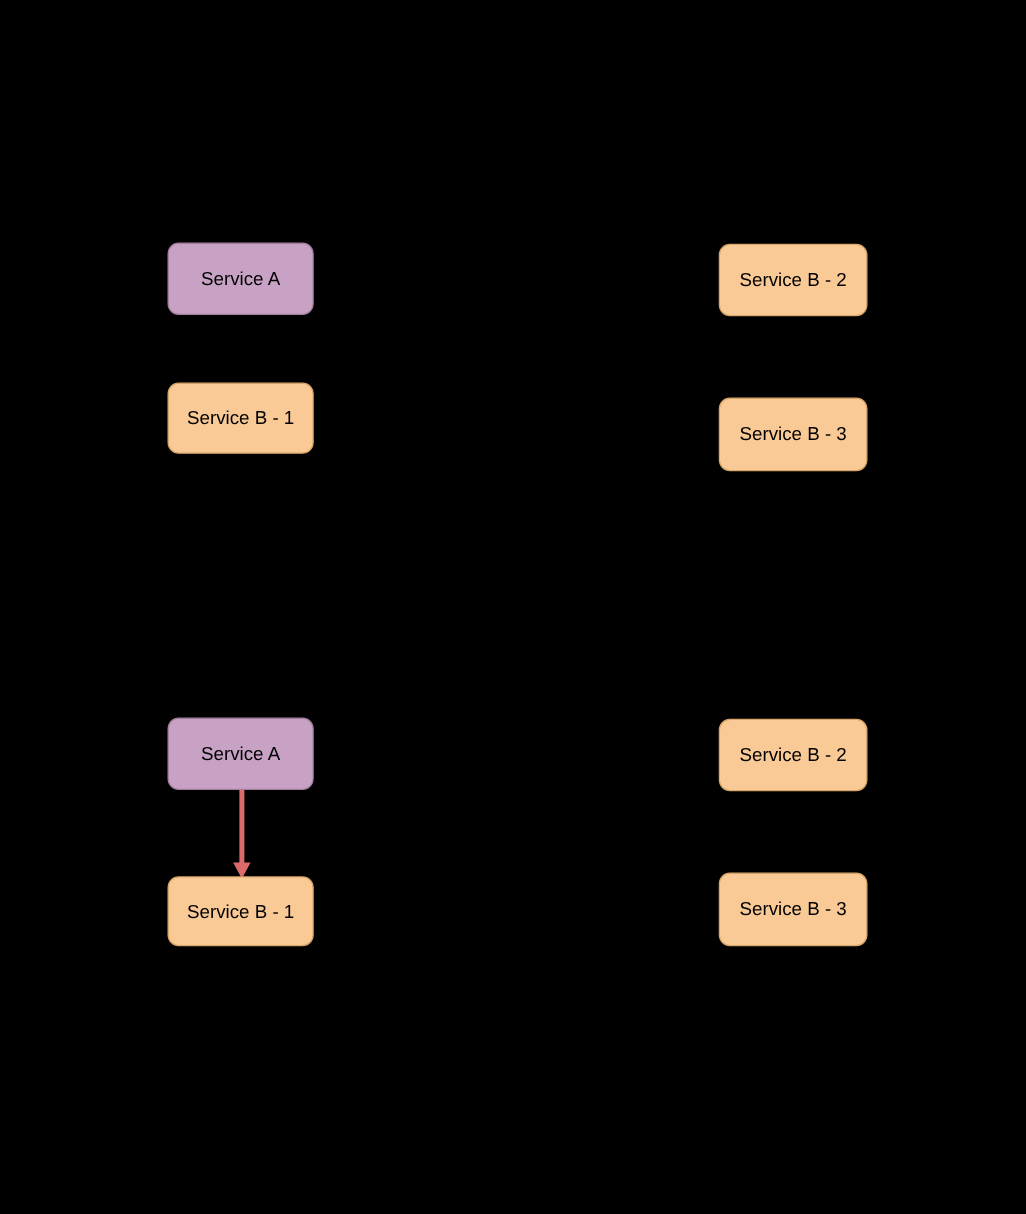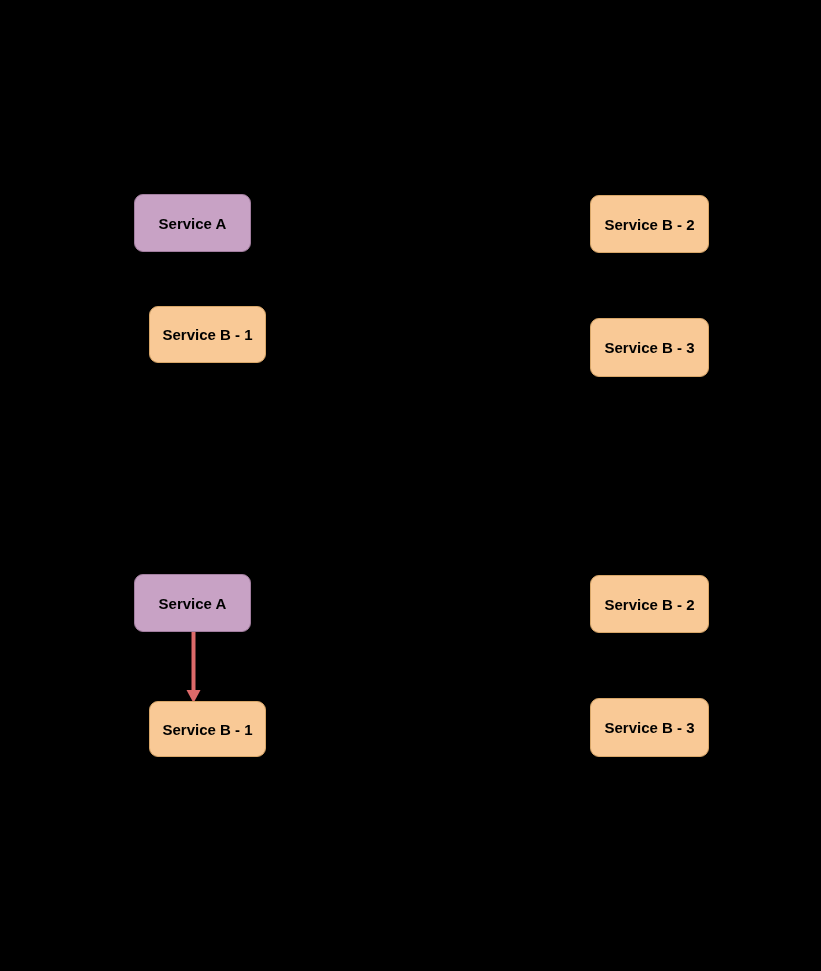--- a/index.html
+++ b/index.html
@@ -19,30 +19,28 @@
     position: absolute;
     border-radius: 9px;
     display: flex;
     align-items: center;
     justify-content: center;
     box-sizing: border-box;
     font-size: 15px;
     line-height: 1;
     color: var(--label-text, #000000);
     white-space: nowrap;
-    font-weight: bold;
   }
   .node.purple {
     background: var(--service-a-fill, #c8a2c5);
     border: 1px solid var(--service-a-border, #a27e9f);
   }
   .node.orange {
     background: var(--service-b-fill, #f9c996);
     border: 1px solid var(--service-b-border, #d8a668);
-    margin-left: 15px;
   }
   
   .pos-top-a  { left: 134px; top: 194px; width: 117px; height: 58px; }
   .pos-top-b1 { left: 134px; top: 306px; width: 117px; height: 57px; }
   .pos-top-b2 { left: 575px; top: 195px; width: 119px; height: 58px; }
   .pos-top-b3 { left: 575px; top: 318px; width: 119px; height: 59px; }
   
   .pos-bot-a  { left: 134px; top: 574px; width: 117px; height: 58px; }
   .pos-bot-b1 { left: 134px; top: 701px; width: 117px; height: 56px; }
   .pos-bot-b2 { left: 575px; top: 575px; width: 119px; height: 58px; }

